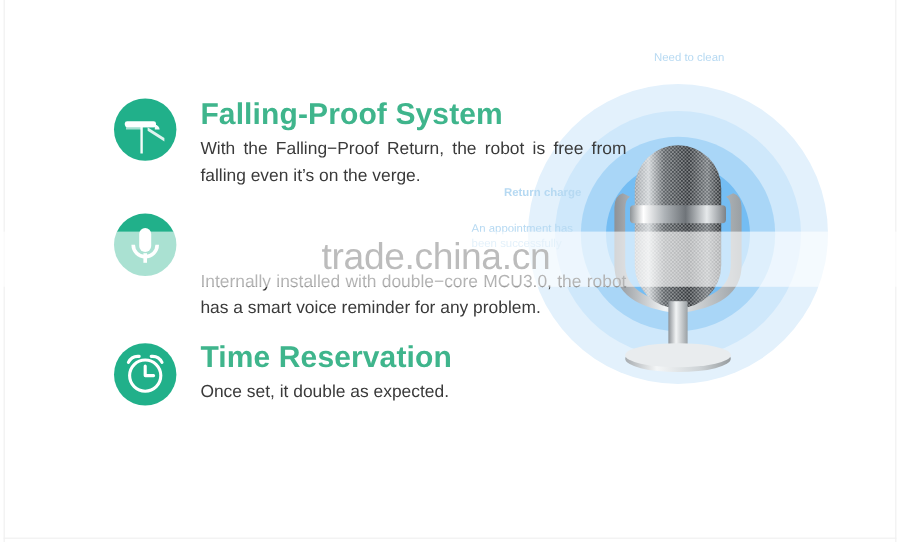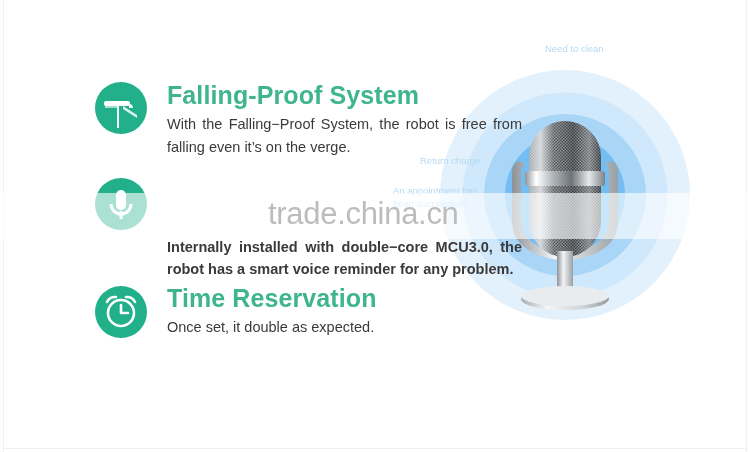--- a/index.html
+++ b/index.html
@@ -194,54 +194,54 @@
 
         <rect x="40" y="96" width="80" height="15" rx="3" fill="url(#ringband)"></rect>
 
         <rect x="72" y="176" width="16" height="44" fill="url(#arm)"></rect>
 
         <ellipse cx="80" cy="224" rx="44" ry="11" fill="url(#basegrad)"></ellipse>
         <ellipse cx="80" cy="221" rx="44" ry="10" fill="#e9ecee"></ellipse>
       </svg>
 
       <div class="blue-label" style="left:130px; top:13px;">Need to clean</div>
-      <div class="blue-label" style="left:5px; top:125px;">Return charge</div>
+      <div class="blue-label" style="left:5px; top:125px;font-weight:bold;">Return charge</div>
       <div class="blue-label" style="left:-22px; top:155px;">An appointment has
 been successfully</div>
     </div>
 
     <div class="feature" style="left:60px; top:52px;">
       <div class="icon-wrap">
         <div class="circle">
           <svg class="glyph" viewBox="0 0 52 52">
             <path d="M10 22 h24 a4 4 0 0 1 4 4 v0 h-4 v-2 h-10 v22 h-2 v-22 h-12 z" fill="#ffffff" opacity="0.95"></path>
             <rect x="9" y="19" width="26" height="5" rx="2" fill="#ffffff"></rect>
             <path d="M28 24 l14 9 v3 l-14 -9 z" fill="#ffffff" opacity="0.85"></path>
             <path d="M10 24 h13 v2 h-13 z" fill="#ffffff" opacity="0.6"></path>
           </svg>
         </div>
       </div>
       <div class="feat-text">
         <div class="feat-title">Falling-Proof System</div>
-        <div class="feat-desc justify">With the Falling−Proof System, the robot is free from falling even it’s on the verge.</div>
+        <div class="feat-desc justify">With the Falling−Proof Return, the robot is free from falling even it’s on the verge.</div>
       </div>
     </div>
 
     <div class="feature" style="left:60px; top:148px;">
       <div class="icon-wrap">
         <div class="circle">
           <svg class="glyph" viewBox="0 0 52 52">
             <rect x="21" y="12" width="10" height="20" rx="5" fill="#ffffff"></rect>
             <path d="M16 26 a10 10 0 0 0 20 0" fill="none" stroke="#ffffff" stroke-width="3"></path>
             <rect x="24.5" y="33" width="3" height="8" fill="#ffffff"></rect>
           </svg>
         </div>
       </div>
       <div class="feat-text">
-        <div class="feat-desc justify" style="margin-top:58px;font-weight:bold;">Internally installed with double−core MCU3.0, the robot has a smart voice reminder for any problem.</div>
+        <div class="feat-desc justify" style="margin-top:46px;">Internally installed with double−core MCU3.0, the robot has a smart voice reminder for any problem.</div>
       </div>
     </div>
 
     <div class="feature" style="left:60px; top:255px;align-items:center;">
       <div class="icon-wrap">
         <div class="circle">
           <svg class="glyph" viewBox="0 0 52 52">
             <circle cx="26" cy="27" r="13" fill="none" stroke="#ffffff" stroke-width="2.6"></circle>
             <path d="M26 19 v8 h7" fill="none" stroke="#ffffff" stroke-width="2.6" stroke-linecap="round" stroke-linejoin="round"></path>
             <path d="M12 16 a9 9 0 0 1 9 -5" fill="none" stroke="#ffffff" stroke-width="2.6" stroke-linecap="round"></path>

